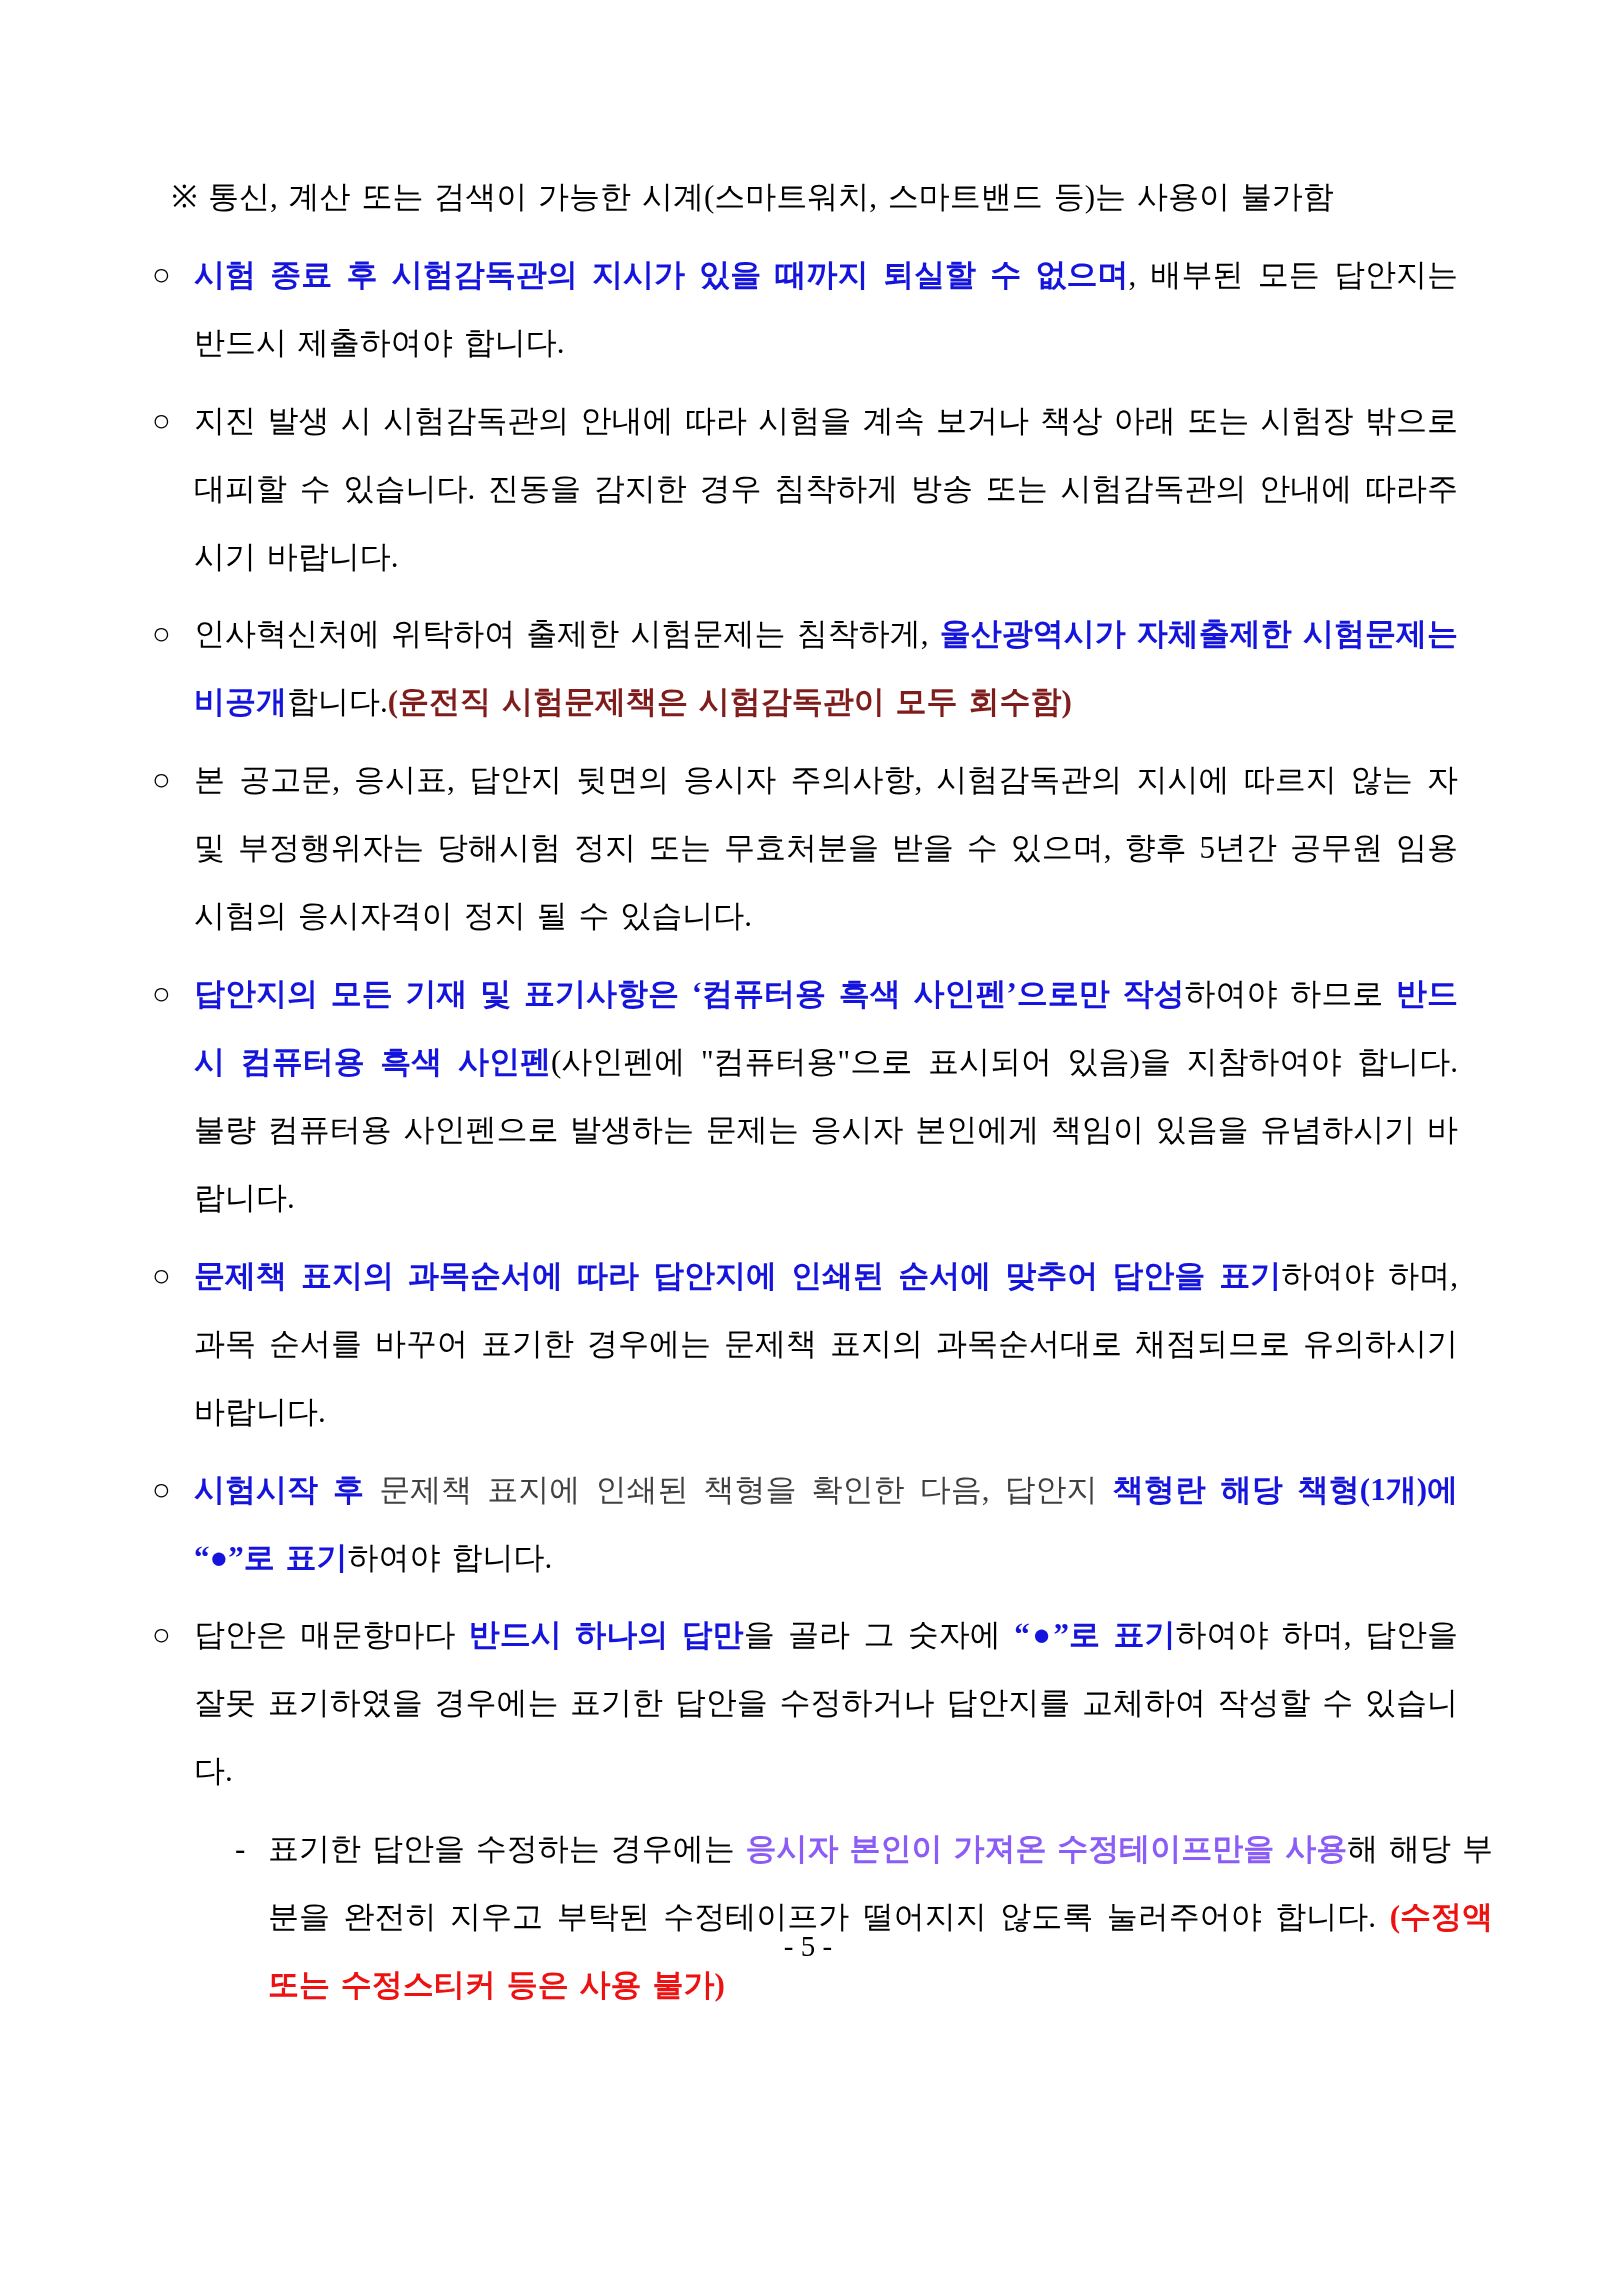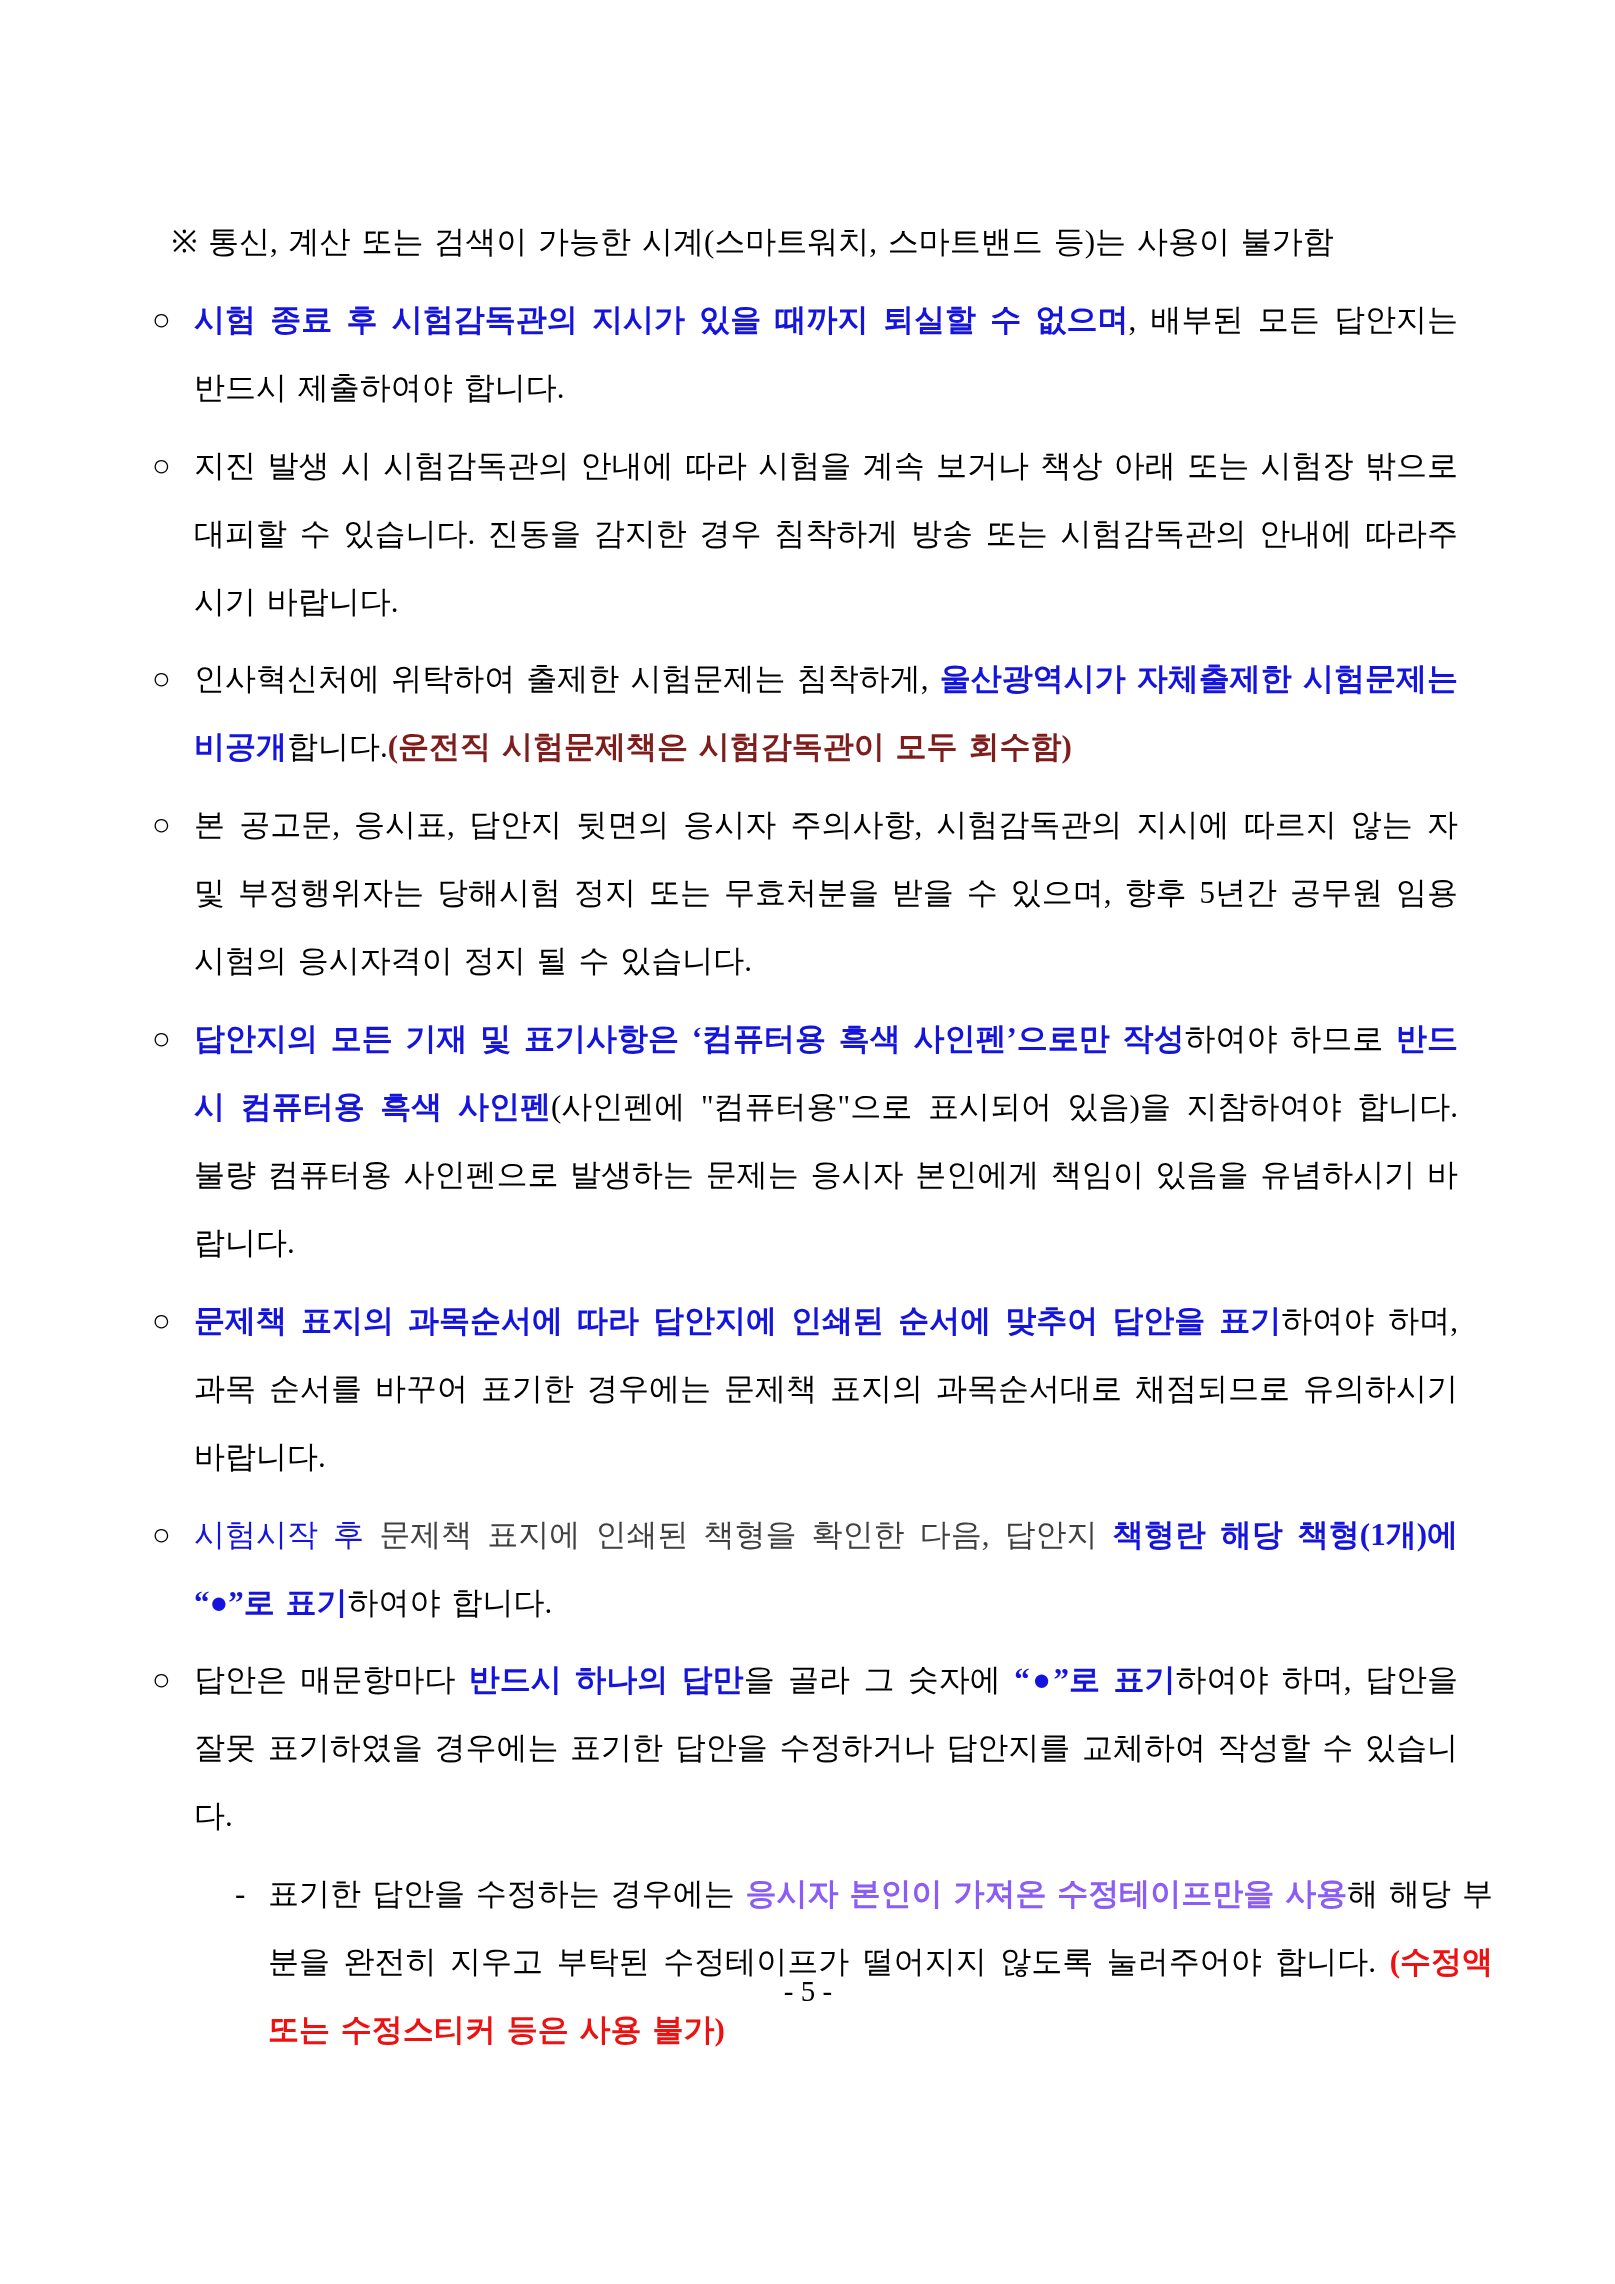--- a/index.html
+++ b/index.html
@@ -8,21 +8,20 @@
     background: #ffffff;
   }
   .page {
     position: relative;
     width: 1616px;
     height: 2036px;
     background: #ffffff;
     overflow: hidden;
     font-family: "Liberation Serif", "DejaVu Serif", serif;
     color: #000000;
-    margin-top: 45px;
   }
   .doc {
     position: absolute;
     left: 152px;
     top: 163px;
     width: 1306px;
     font-size: 31px;
     line-height: 68px;
     text-align: justify;
     word-spacing: 0.10em;
@@ -80,19 +79,19 @@
 
 <div class="page">
   <div class="doc">
       <div class="para note"><span class="marker">※</span><span style="color: rgb(0, 0, 0);">통신, 계산 또는 검색이 가능한 시계(스마트워치, 스마트밴드 등)는 사용이 불가함</span></div>
       <div class="para bullet"><span class="marker">○</span><span style="color: rgb(20, 20, 220); font-weight: bold;">시험 종료 후 시험감독관의 지시가 있을 때까지 퇴실할 수 없으며</span><span style="color: rgb(0, 0, 0);">, 배부된 모든 답안지는 반드시 제출하여야 합니다.</span></div>
       <div class="para bullet"><span class="marker">○</span><span style="color: rgb(0, 0, 0);">지진 발생 시 시험감독관의 안내에 따라 시험을 계속 보거나 책상 아래 또는 시험장 밖으로 대피할 수 있습니다. 진동을 감지한 경우 침착하게 방송 또는 시험감독관의 안내에 따라주시기 바랍니다.</span></div>
       <div class="para bullet"><span class="marker">○</span><span style="color: rgb(0, 0, 0);">인사혁신처에 위탁하여 출제한 시험문제는 침착하게, </span><span style="color: rgb(20, 20, 220); font-weight: bold;">울산광역시가 자체출제한 시험문제는 비공개</span><span style="color: rgb(0, 0, 0);">합니다.</span><span style="color: #7f1d1d; font-weight: bold;">(운전직 시험문제책은 시험감독관이 모두 회수함)</span></div>
       <div class="para bullet"><span class="marker">○</span><span style="color: rgb(0, 0, 0);">본 공고문, 응시표, 답안지 뒷면의 응시자 주의사항, 시험감독관의 지시에 따르지 않는 자 및 부정행위자는 당해시험 정지 또는 무효처분을 받을 수 있으며, 향후 5년간 공무원 임용시험의 응시자격이 정지 될 수 있습니다.</span></div>
       <div class="para bullet"><span class="marker">○</span><span style="color: rgb(20, 20, 220); font-weight: bold;">답안지의 모든 기재 및 표기사항은 ‘컴퓨터용 흑색 사인펜’으로만 작성</span><span style="color: rgb(0, 0, 0);">하여야 하므로 </span><span style="color: rgb(20, 20, 220); font-weight: bold;">반드시 컴퓨터용 흑색 사인펜</span><span style="color: rgb(0, 0, 0);">(사인펜에 "컴퓨터용"으로 표시되어 있음)을 지참하여야 합니다. 불량 컴퓨터용 사인펜으로 발생하는 문제는 응시자 본인에게 책임이 있음을 유념하시기 바랍니다.</span></div>
       <div class="para bullet"><span class="marker">○</span><span style="color: rgb(20, 20, 220); font-weight: bold;">문제책 표지의 과목순서에 따라 답안지에 인쇄된 순서에 맞추어 답안을 표기</span><span style="color: rgb(0, 0, 0);">하여야 하며, 과목 순서를 바꾸어 표기한 경우에는 문제책 표지의 과목순서대로 채점되므로 유의하시기 바랍니다.</span></div>
-      <div class="para bullet"><span class="marker">○</span><span style="color: rgb(20, 20, 220); font-weight: normal;">시험시작 후</span><span style="color: #404040;"> 문제책 표지에 인쇄된 책형을 확인한 다음, 답안지 </span><span style="color: rgb(20, 20, 220); font-weight: bold;">책형란 해당 책형(1개)에 “●”로 표기</span><span style="color: rgb(0, 0, 0);">하여야 합니다.</span></div>
+      <div class="para bullet"><span class="marker">○</span><span style="color: rgb(20, 20, 220); font-weight: bold;">시험시작 후</span><span style="color: #404040;"> 문제책 표지에 인쇄된 책형을 확인한 다음, 답안지 </span><span style="color: rgb(20, 20, 220); font-weight: bold;">책형란 해당 책형(1개)에 “●”로 표기</span><span style="color: rgb(0, 0, 0);">하여야 합니다.</span></div>
       <div class="para bullet"><span class="marker">○</span><span style="color: rgb(0, 0, 0);">답안은 매문항마다 </span><span style="color: rgb(20, 20, 220); font-weight: bold;">반드시 하나의 답만</span><span style="color: rgb(0, 0, 0);">을 골라 그 숫자에 </span><span style="color: rgb(20, 20, 220); font-weight: bold;">“●”로 표기</span><span style="color: rgb(0, 0, 0);">하여야 하며, 답안을 잘못 표기하였을 경우에는 표기한 답안을 수정하거나 답안지를 교체하여 작성할 수 있습니다.</span></div>
       <div class="para dash"><span class="marker">-</span><span style="color: rgb(0, 0, 0);">표기한 답안을 수정하는 경우에는 </span><span style="color: #8b5cf6; font-weight: bold;">응시자 본인이 가져온 수정테이프만을 사용</span><span style="color: rgb(0, 0, 0);">해 해당 부분을 완전히 지우고 부탁된 수정테이프가 떨어지지 않도록 눌러주어야 합니다. </span><span style="color: rgb(238, 17, 17); font-weight: bold;">(수정액 또는 수정스티커 등은 사용 불가)</span></div>
     </div>
   <div class="page-number">- 5 -</div>
 </div>
 
 
 </body></html>

